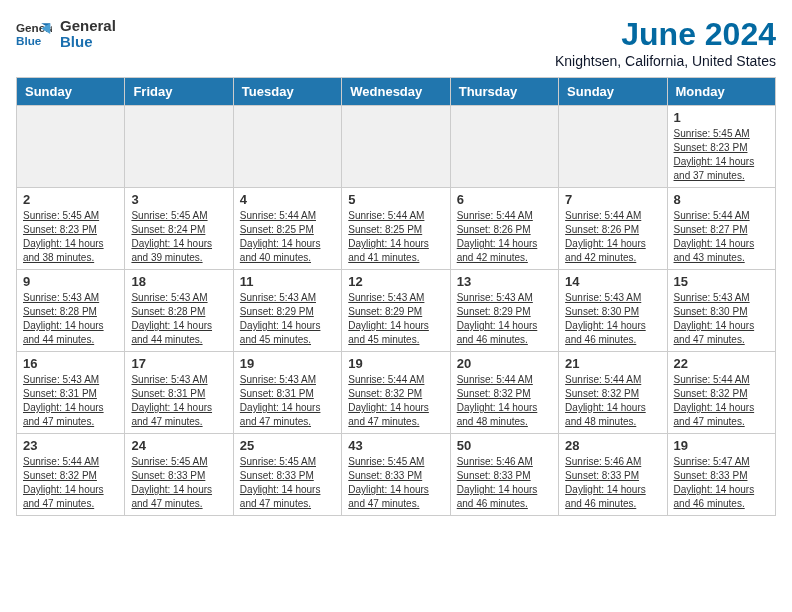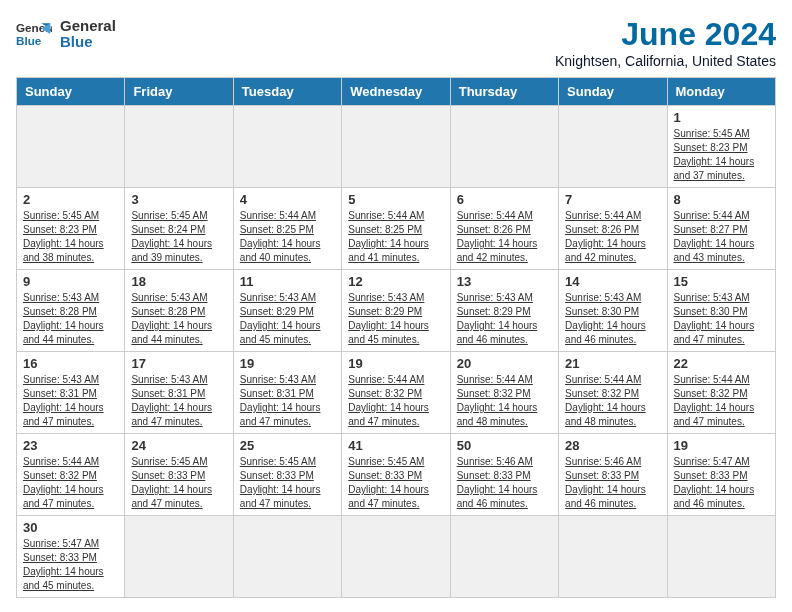--- a/index.html
+++ b/index.html
@@ -299,21 +299,21 @@
 and 47 minutes.</div>
         </td>
         <td>
           <div class="day-number">25</div>
           <div class="day-info" style="white-space: pre-line;">Sunrise: 5:45 AM
 Sunset: 8:33 PM
 Daylight: 14 hours
 and 47 minutes.</div>
         </td>
         <td>
-          <div class="day-number">41</div>
+          <div class="day-number">43</div>
           <div class="day-info" style="white-space: pre-line;">Sunrise: 5:45 AM
 Sunset: 8:33 PM
 Daylight: 14 hours
 and 47 minutes.</div>
         </td>
         <td>
           <div class="day-number">50</div>
           <div class="day-info" style="white-space: pre-line;">Sunrise: 5:46 AM
 Sunset: 8:33 PM
 Daylight: 14 hours
@@ -326,30 +326,15 @@
 Daylight: 14 hours
 and 46 minutes.</div>
         </td>
         <td>
           <div class="day-number">19</div>
           <div class="day-info" style="white-space: pre-line;">Sunrise: 5:47 AM
 Sunset: 8:33 PM
 Daylight: 14 hours
 and 46 minutes.</div>
         </td>
-      </tr>
-      <tr class="last-row">
-        <td>
-          <div class="day-number">30</div>
-          <div class="day-info" style="white-space: pre-line;">Sunrise: 5:47 AM
-Sunset: 8:33 PM
-Daylight: 14 hours
-and 45 minutes.</div>
-        </td>
-        <td class="empty-cell"></td>
-        <td class="empty-cell"></td>
-        <td class="empty-cell"></td>
-        <td class="empty-cell"></td>
-        <td class="empty-cell"></td>
-        <td class="empty-cell"></td>
       </tr>
     </tbody>
 </table>
 
 </body></html>

